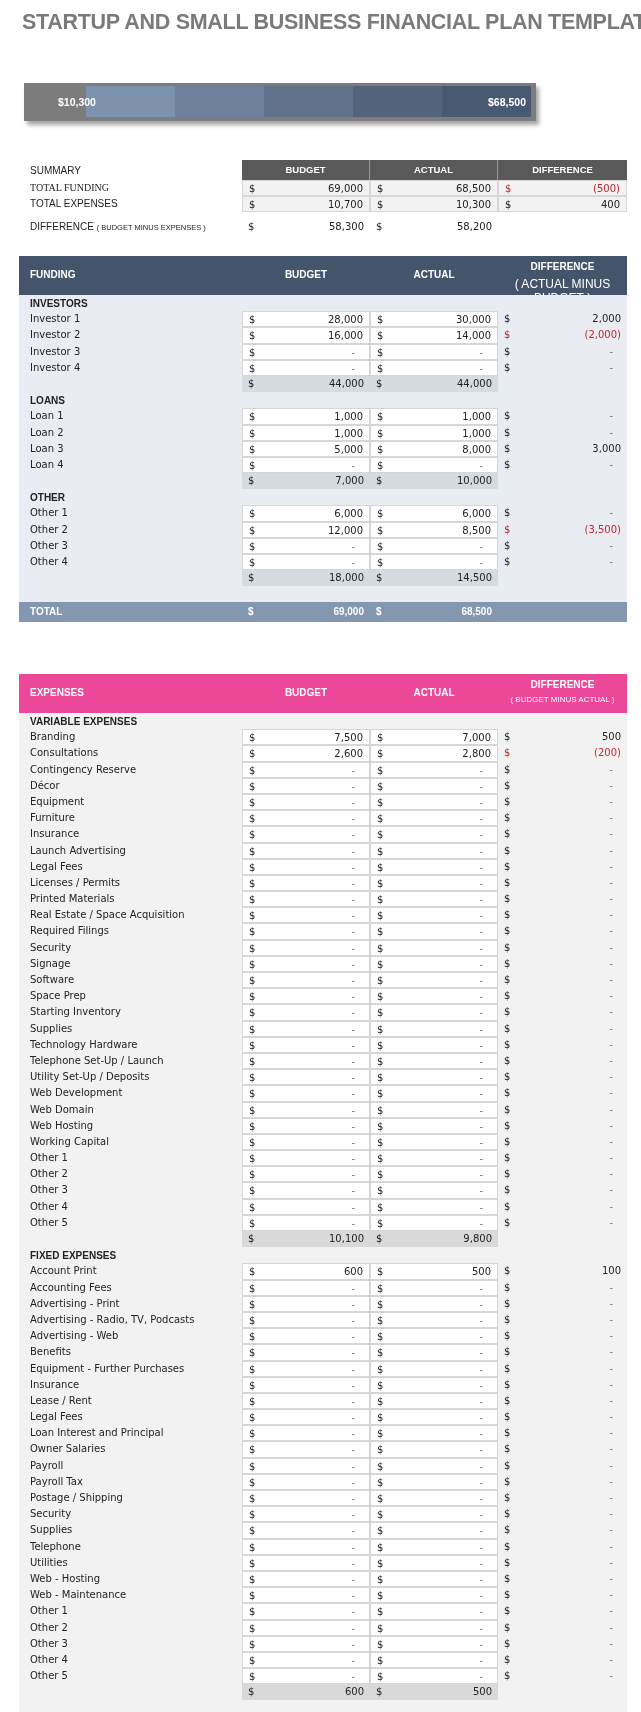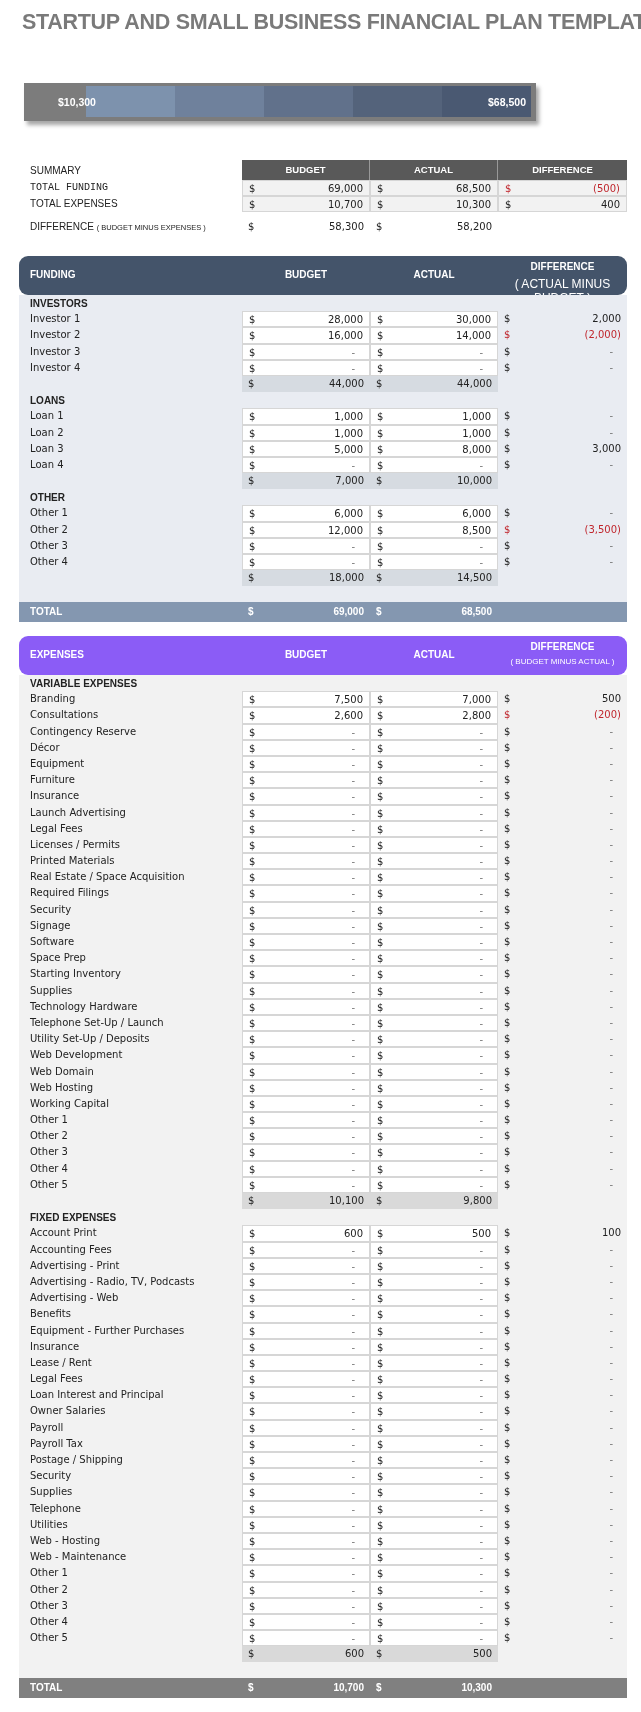--- a/index.html
+++ b/index.html
@@ -23,21 +23,21 @@
   .cell .val { position: absolute; right: 6px; }
   .neg { color: #c0262d; }
   .hdr-cell { position: absolute; top: 0; height: 100%; background: #595959; color: #fff; font-weight: bold; font-size: 9.5px; text-align: center; line-height: 20px; font-family: "Liberation Sans", sans-serif; border-right: 1px solid #999; }
   .input { background: #f2f2f2; border: 1px solid #d6d6d6; }
   .white { background: #fff; border: 1px solid #d6d6d6; }
   .sub { background: #d6dbe1; }
   .subg { background: #d9d9d9; }
   .bold { font-weight: normal; }
 
   .panel { position: absolute; left: 19px; width: 608px; }
-  .panel-hdr { position: relative; height: 39px; color: #fff; font-weight: bold; font-family: "Liberation Sans", sans-serif; font-size: 10px; border-radius: 9px; }
+  .panel-hdr { position: relative; height: 39px; color: #fff; font-weight: bold; font-family: "Liberation Sans", sans-serif; font-size: 10px; }
   .panel-hdr span { position: absolute; }
   .panel-body { position: relative; padding-left: 11px; }
   .sec-title { height: 16.2px; line-height: 18px; font-size: 10px; font-weight: bold; font-family: "Liberation Sans", sans-serif; }
   .total-bar { position: relative; height: 20px; color: #fff; font-weight: bold; font-family: "Liberation Sans", sans-serif; font-size: 10px; line-height: 20px; }
   .total-bar span { position: absolute; }
 </style>
 </head>
 <body>
 
 <div class="title">STARTUP AND SMALL BUSINESS FINANCIAL PLAN TEMPLATE</div>
@@ -56,21 +56,21 @@
 
 <div class="sumtbl">
   <div class="row" style="height:20px;">
     <span class="lbl bold" style="line-height:22px;font-family:'Liberation Sans',sans-serif;">SUMMARY</span>
     <div class="hdr-cell c-b">BUDGET</div>
     <div class="hdr-cell c-a">ACTUAL</div>
     <div class="hdr-cell c-d" style="border-right:none">DIFFERENCE</div>
   </div>
   <div id="summary-rows">
       <div class="row">
-        <span class="lbl" style="font-family:Liberation Mono, monospace;">TOTAL FUNDING</span>
+        <span class="lbl" style="font-family:Liberation Serif, serif;">TOTAL FUNDING</span>
     <div class="cell c-b input">
     <span class="dol">$</span>
     <span class="val">69,000</span>
         </div>
     <div class="cell c-a input">
     <span class="dol">$</span>
     <span class="val">68,500</span>
         </div>
     <div class="cell c-d input">
     <span class="dol neg">$</span>
@@ -333,21 +333,21 @@
     <div class="total-bar" style="background: rgb(132, 151, 176);">
       <span style="left:11px;">TOTAL</span>
     <span style="left:229px;">$</span>
     <span style="left:223px;width:122px;text-align:right;">69,000</span>
     <span style="left:357px;">$</span>
     <span style="left:351px;width:122px;text-align:right;">68,500</span>
     </div>
   </div>
 
 <div class="panel" id="expenses-panel" style="top:636px;">
-    <div class="panel-hdr" style="background: #8b5cf6;">
+    <div class="panel-hdr" style="background: #ec4899; margin-top: 38px;">
       <span style="left:11px;top:13px;">EXPENSES</span>
     <span style="left:223px;width:128px;text-align:center;top:13px;">BUDGET</span>
     <span style="left:351px;width:128px;text-align:center;top:13px;">ACTUAL</span>
     <span style="left:479px;width:129px;text-align:center;top:5px;">DIFFERENCE</span>
     <span style="left:479px;width:129px;text-align:center;top:21px;font-weight:normal;font-size:8px;">( BUDGET MINUS ACTUAL )</span>
     </div>
     <div class="panel-body" style="background: rgb(242, 242, 242);">
       <div class="sec-title">VARIABLE EXPENSES</div>
       <div class="row">
         <span class="lbl">Branding</span>

